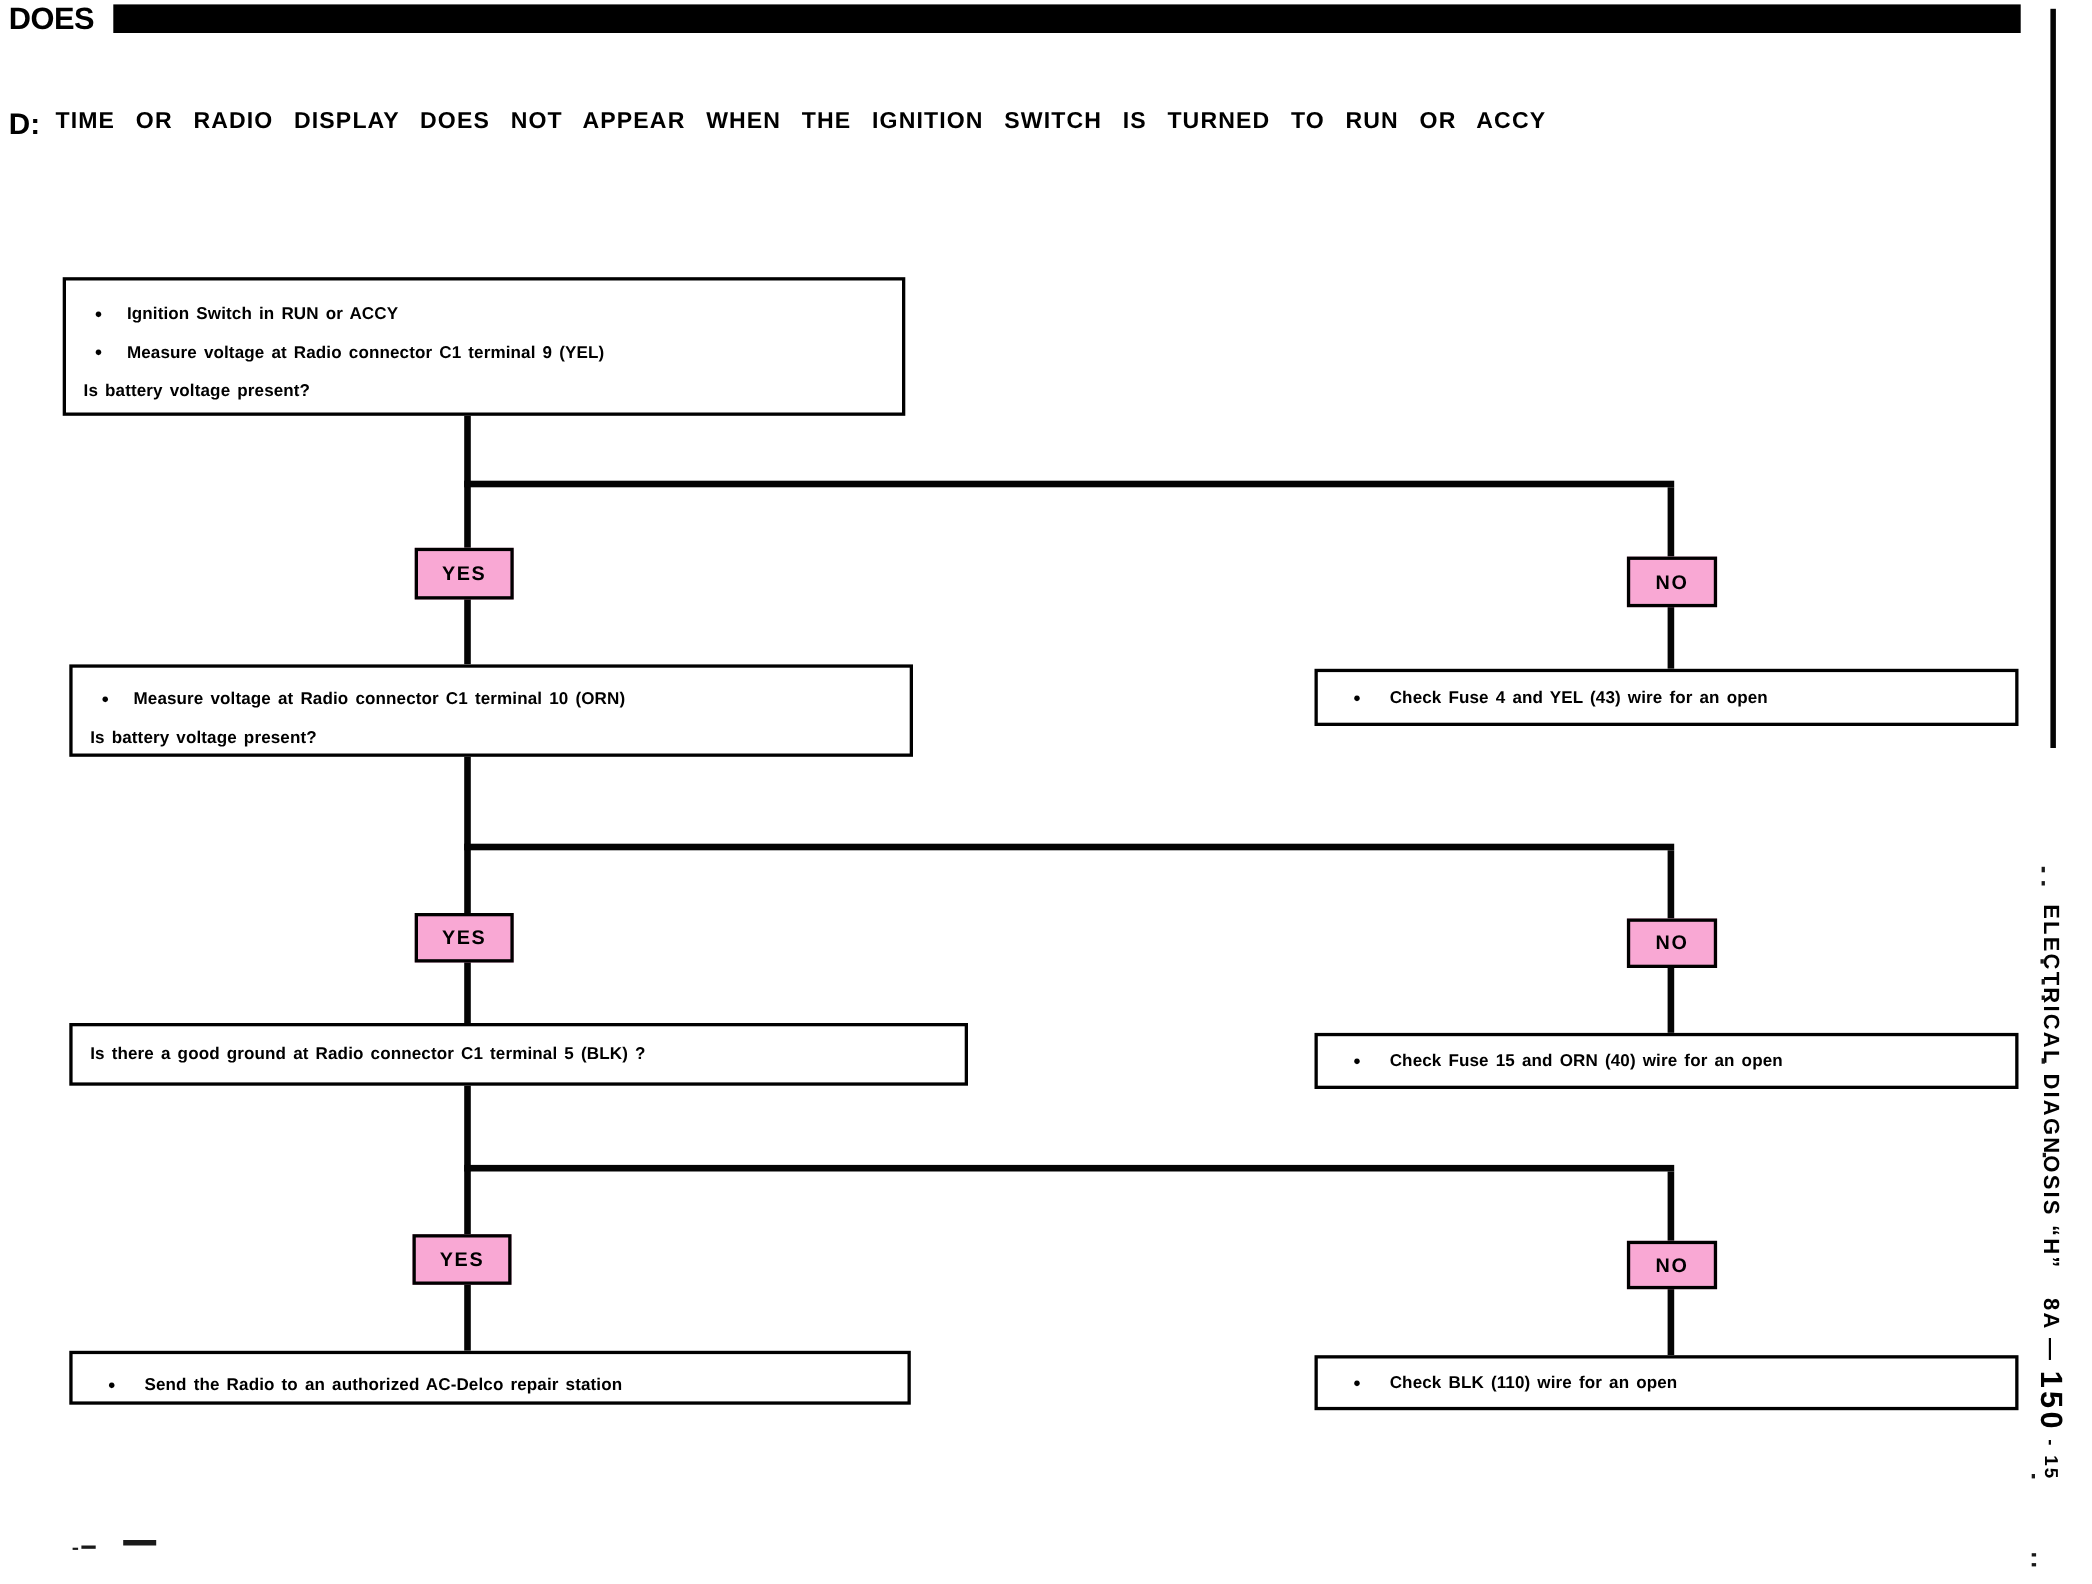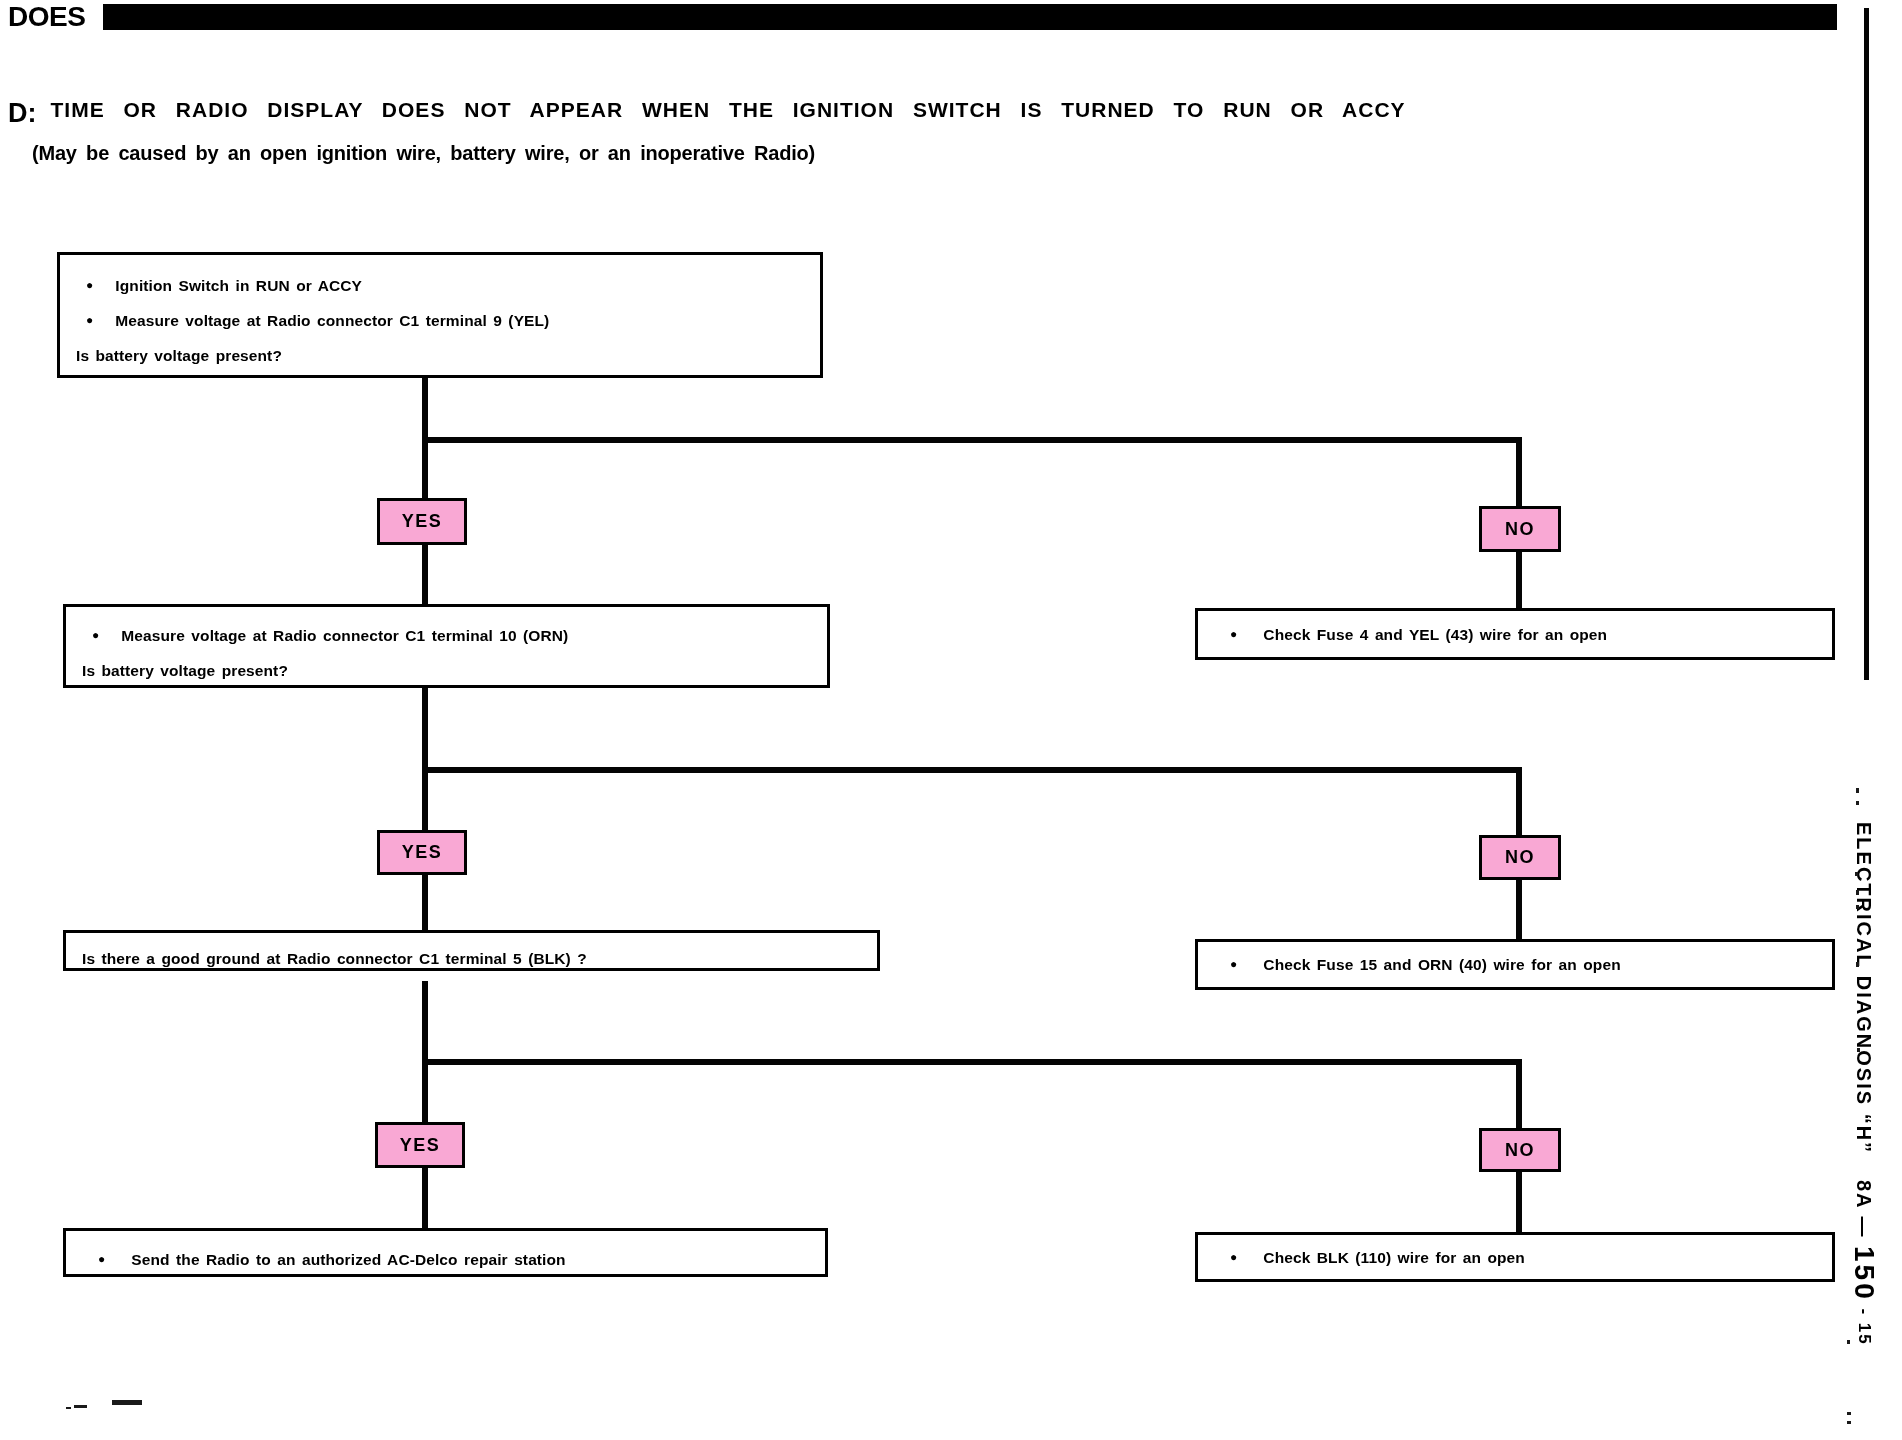--- a/index.html
+++ b/index.html
@@ -25,21 +25,21 @@
   .fc-line{display:flex;align-items:center;font-weight:700;font-size:15.5px;line-height:21px;
            letter-spacing:0.1px;word-spacing:2px;white-space:nowrap;padding-left:16px;}
   .fc-line.with-bullet{padding-left:26px;}
   .bullet{font-size:12px;margin-right:22px;line-height:21px;}
   .action-box{justify-content:center;}
   .action-box .fc-line.with-bullet{padding-left:32px;}
   .action-box .bullet{margin-right:26px;}
 
   .q1{left:57px;top:252px;width:766px;height:126px;padding-top:20px;row-gap:14px;}
   .q2{left:63px;top:604px;width:767px;height:84px;padding-top:18px;row-gap:14px;}
-  .q3{left:63px;top:930px;width:817px;height:41px;padding-top:15px;}
+  .q3{left:63px;top:930px;width:817px;height:57px;padding-top:15px;}
   .q4{left:63px;top:1228px;width:765px;height:49px;padding-top:13px;}
   .r1{left:1195px;top:608px;width:640px;height:52px;}
   .r2{left:1195px;top:939px;width:640px;height:51px;}
   .r3{left:1195px;top:1232px;width:640px;height:50px;}
 
   
   .label-box{position:absolute;border:3px solid #000;background:#f9a8d4;box-sizing:border-box;
              display:flex;align-items:center;justify-content:center;
              font-weight:700;font-size:18px;letter-spacing:1.5px;}
   .yes1{left:377px;top:498px;width:90px;height:47px;}
@@ -68,21 +68,20 @@
 <div class="page">
 
   <div class="section-header">DOES</div>
   <div class="header-bar"></div>
   <div class="page-border-right"></div>
 
   <div class="title-row">
     <span class="title-prefix">D:</span>
     <span class="title-text">TIME OR RADIO DISPLAY DOES NOT APPEAR WHEN THE IGNITION SWITCH IS TURNED TO RUN OR ACCY</span>
   </div>
-  <div class="subtitle">(May be caused by an open ignition wire, battery wire, or an inoperative Radio)</div>
 
   <div class="cline" style="left:422px;top:376px;width:6px;height:122px;"></div>
   <div class="cline" style="left:422px;top:437px;width:1100px;height:6px;"></div>
   <div class="cline" style="left:1516px;top:443px;width:6px;height:63px;"></div>
   <div class="cline" style="left:422px;top:544px;width:6px;height:60px;"></div>
   <div class="cline" style="left:1516px;top:551px;width:6px;height:57px;"></div>
 
   <div class="cline" style="left:422px;top:686px;width:6px;height:144px;"></div>
   <div class="cline" style="left:422px;top:767px;width:1100px;height:6px;"></div>
   <div class="cline" style="left:1516px;top:773px;width:6px;height:62px;"></div>

